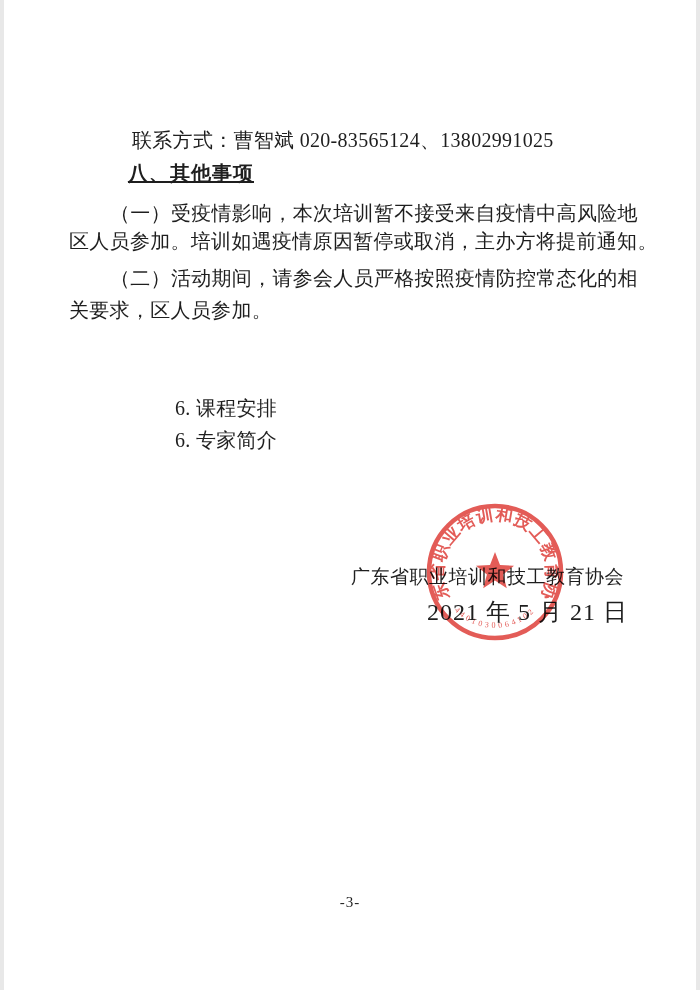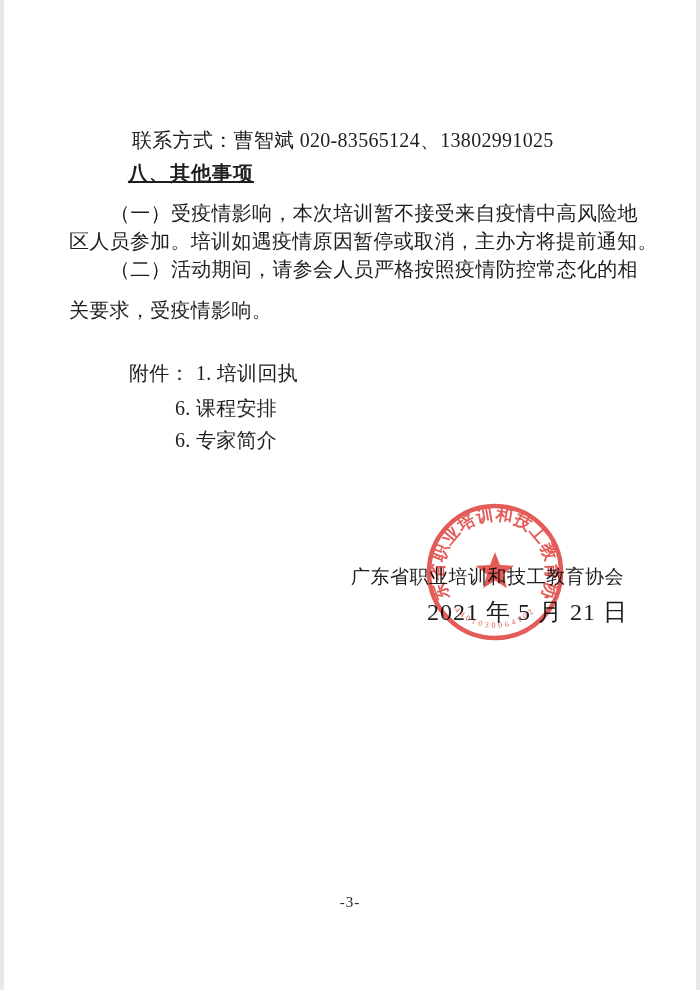--- a/index.html
+++ b/index.html
@@ -56,26 +56,23 @@
 
 <div class="page">
 
   <div class="line" style="left:128px; top:129px">联系方式：曹智斌 020-83565124、13802991025</div>
 
   <div class="line heading" style="left:124px; top:162px">八、其他事项</div>
 
   <div class="line" style="left:106px; top:202px">（一）受疫情影响，本次培训暂不接受来自疫情中高风险地</div>
   <div class="line" style="left:65px; top:230px">区人员参加。培训如遇疫情原因暂停或取消，主办方将提前通知。</div>
 
-  <div class="line" style="left:106px; top:258px">（二）活动期间，请参会人员严格按照疫情防控常态化的相</div>
-  <div class="line" style="left:65px; top:299px">关要求，受疫情影响。</div>
+  <div class="line" style="left:106px; top:267px">（二）活动期间，请参会人员严格按照疫情防控常态化的相</div>
+  <div class="line" style="left:65px; top:299px">关要求，区人员参加。</div>
 
-  <div class="line" style="left:125px; top:362px">
-    <span class="att-label">附件：</span><span class="att-item">1. 培训回执</span>
-  </div>
   <div class="line" style="left:171px; top:397px">6. 课程安排</div>
   <div class="line" style="left:171px; top:429px">6. 专家简介</div>
 
   <div class="line signature" style="left:347px; top:566px">广东省职业培训和技工教育协会</div>
   <div class="line date-line" style="left:423px; top:601px">2021 年 5 月 21 日</div>
 
   <svg class="seal" viewBox="0 0 142 142">
     <defs>
       <path id="ringTextPath" d="M 22.1 88.8 A 52 52 0 1 1 119.9 88.8" fill="none"></path>
       <path id="serialPath" d="M 25.1 103.1 A 56 56 0 0 0 116.9 103.1" fill="none"></path>

